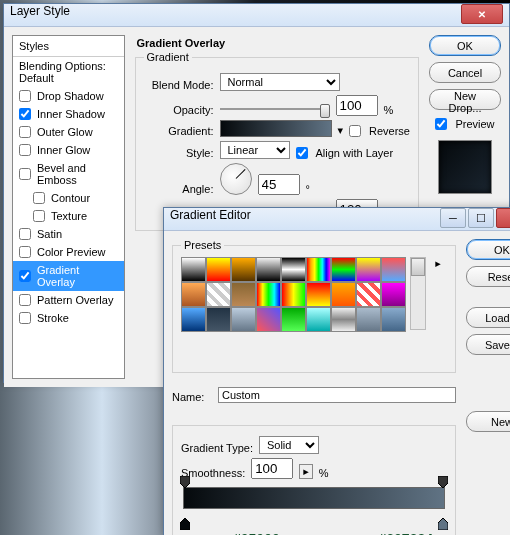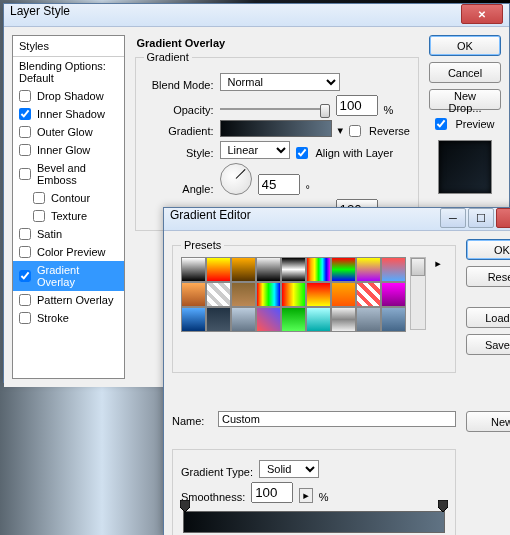--- a/index.html
+++ b/index.html
@@ -10,21 +10,21 @@
 .minbtn,.maxbtn{width:24px;height:18px;background:linear-gradient(#e8f0fa,#c8d8f0);border:1px solid #9ab;border-radius:2px;margin-right:2px;display:flex;align-items:center;justify-content:center;cursor:pointer}
 .panel{background:#f0f0f0;padding:8px}
 fieldset{border:1px solid #d0d0d0;padding:6px 8px;margin:0}
 legend{font-size:11px;padding:0 3px}
 .styleslist{width:138px;border:1px solid #888;background:#fff}
 .slhdr{padding:4px 6px;border-bottom:1px solid #ccc;font-weight:normal}
 .slrow{padding:3px 6px;display:flex;align-items:center;gap:4px;cursor:pointer}
 .slrow.sel{background:#3398ff;color:#fff}
 .slrow.sub{padding-left:20px}
 input[type=checkbox]{margin:0 2px 0 0;width:12px;height:12px}
-.btn{min-width:72px;height:21px;background:linear-gradient(#fdfdfd,#e8e8e8);border:1px solid #8a8a8a;border-radius:3px;font-size:11px;cursor:pointer;padding:0 8px}
+.btn{min-width:72px;height:21px;background:linear-gradient(#fdfdfd,#e8e8e8);border:1px solid #8a8a8a;border-radius:10px;font-size:11px;cursor:pointer;padding:0 8px}
 .btn.def{border:1px solid #2f6fb0;box-shadow:inset 0 0 0 1px #7fbfff}
 .row{display:flex;align-items:flex-end;margin:4px 0;gap:6px}
 .lbl{width:70px;text-align:right}
 select,input[type=text]{border:1px solid #888;font-size:11px;padding:1px 3px;background:#fff}
 .num{width:34px;text-align:left}
 .slider{position:relative;width:110px;height:14px}
 .slider::before{content:"";position:absolute;top:6px;left:0;right:0;height:2px;background:#999}
 .thumb{position:absolute;top:2px;width:8px;height:12px;background:linear-gradient(#fafafa,#d0d0d0);border:1px solid #666;border-radius:2px}
 .gradstrip{width:110px;height:15px;border:1px solid #666;background:linear-gradient(to right,#05090c,#607384)}
 .anglewheel{width:30px;height:30px;border:1px solid #888;border-radius:50%;background:radial-gradient(circle at 40% 40%,#fff,#ddd);position:relative}
@@ -203,21 +203,21 @@
               <div class="sw" style="background: linear-gradient(rgb(136, 170, 204), rgb(68, 102, 136));"></div>
             </div>
      <div style="width:14px;background:#e8e8e8;border:1px solid #bbb;position:relative">
               <div style="position:absolute;top:0;left:0;right:0;height:16px;background:linear-gradient(#f0f0f0,#c8c8c8);border:1px solid #999"></div>
             </div>
      <div style="width:12px;text-align:center;cursor:pointer">▸</div>
     </div>
    </fieldset>
    <div class="row" style="margin-top:14px">
     <span style="width:40px">Name:</span>
-    <input type="text" style="flex: 1 1 0%; margin-top: 24px;" value="Custom">
+    <input type="text" style="flex: 1 1 0%;" value="Custom">
    </div>
    <fieldset style="margin-top:22px;padding-bottom:18px">
     <div class="row">
             <span>Gradient Type:</span>
      <select style="width:60px"><option>Solid</option></select>
           </div>
     <div class="row">
             <span>Smoothness:</span>
      <input class="num" value="100" style="">
             <span style="border:1px solid #888;padding:0 3px;background:#eee;cursor:pointer">▸</span>

